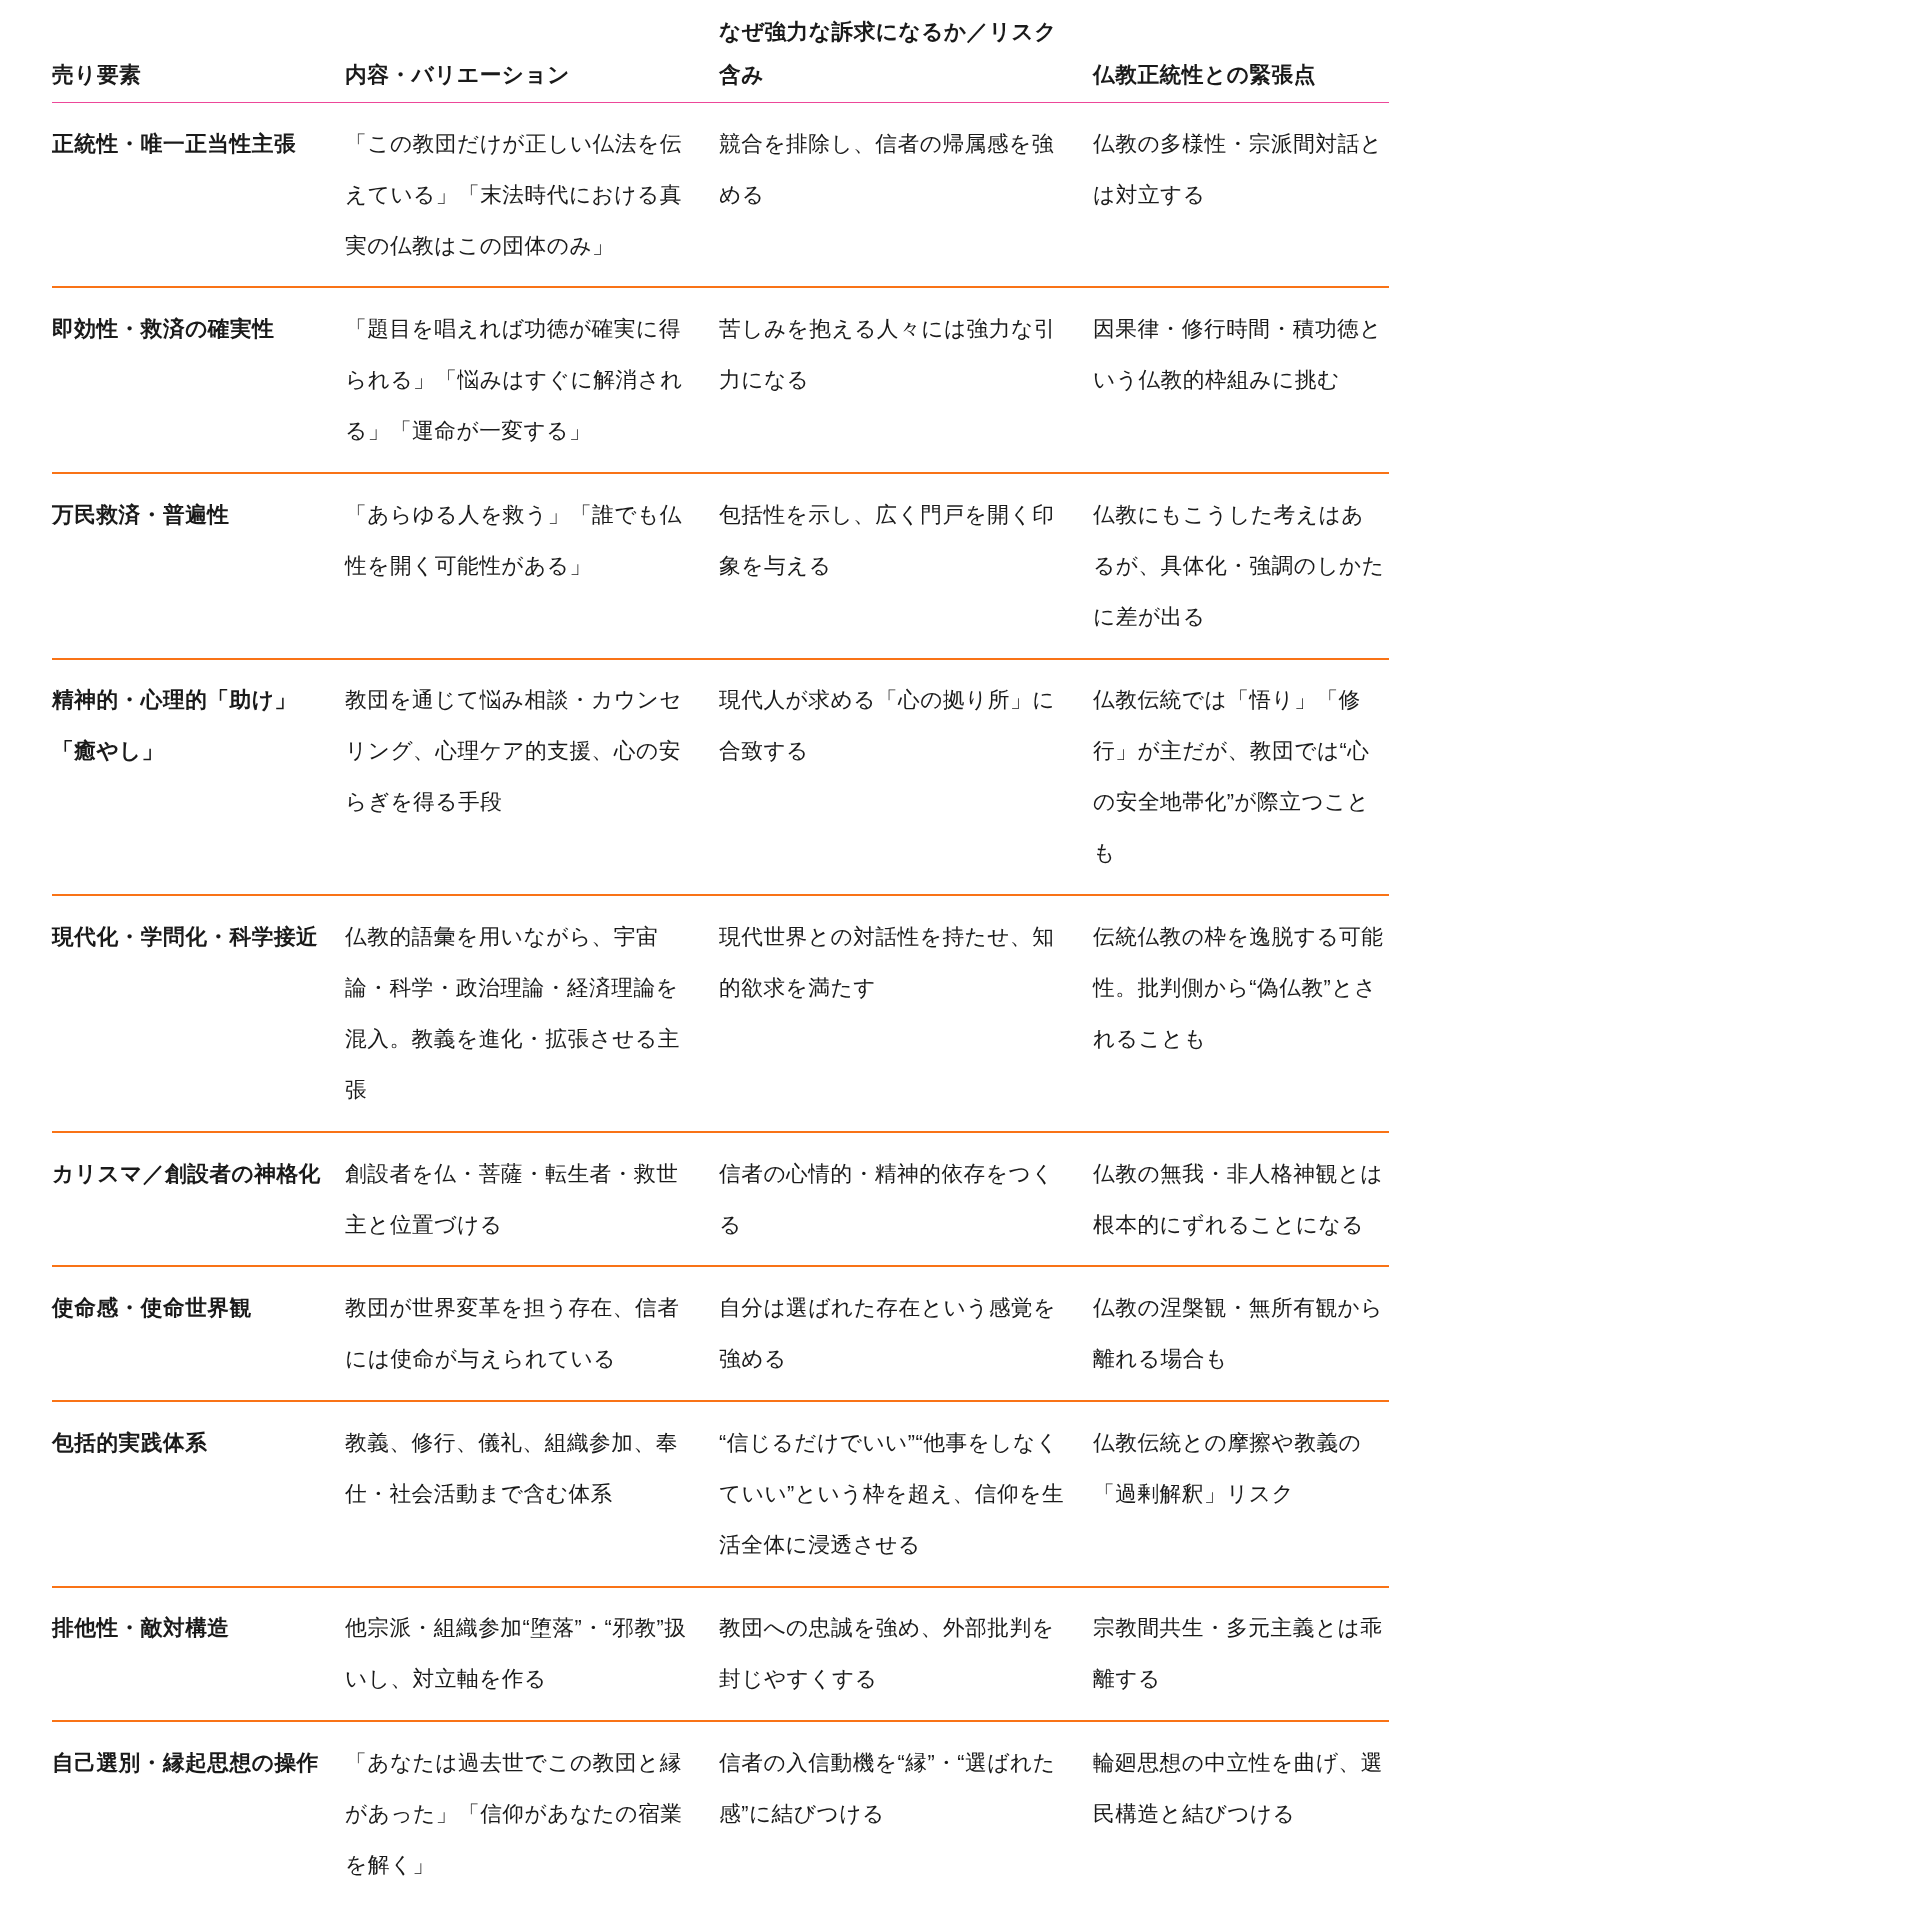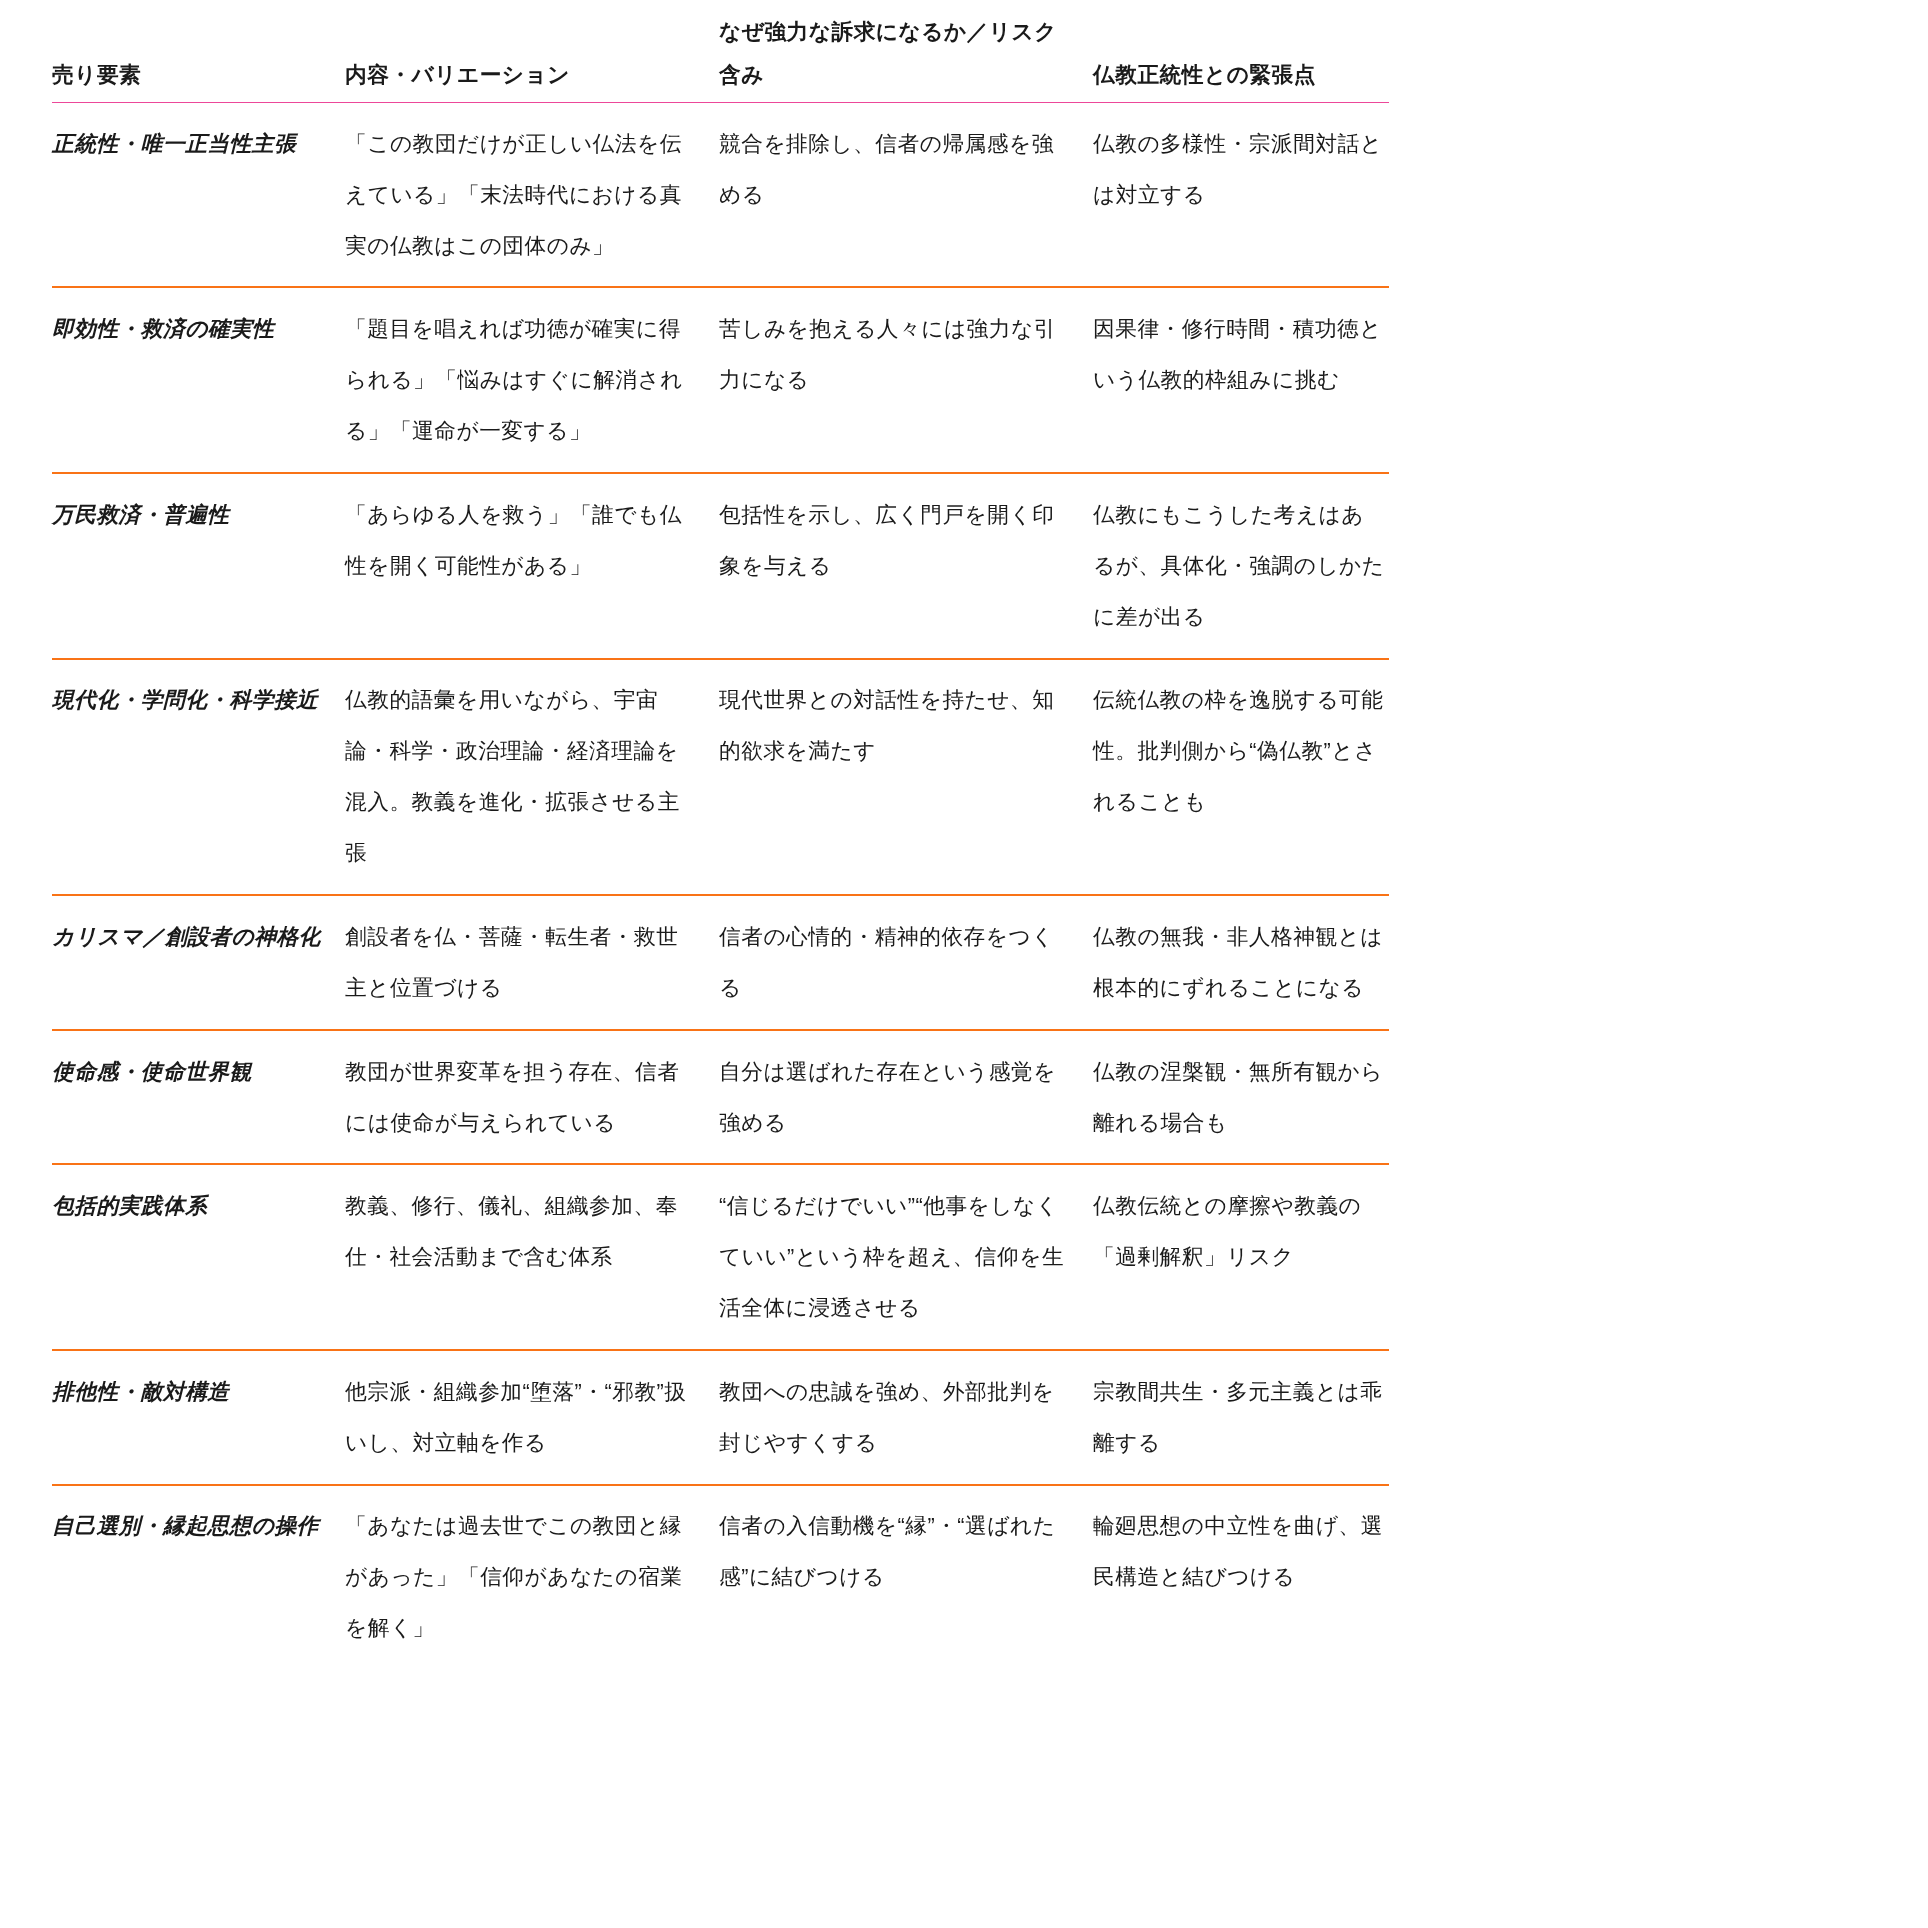--- a/index.html
+++ b/index.html
@@ -47,21 +47,20 @@
   thead th:last-child { padding-right: 3.9px; }
 
   tbody th, tbody td {
     vertical-align: top;
     line-height: 51px;
     padding: 14.8px 23.6px 15.8px 0;
   }
   tbody td:last-child { padding-right: 3.9px; }
   tbody th {
     font-weight: 700;
-    font-style: italic;
   }
   tbody td {
     font-weight: 400;
   }
   tbody tr + tr th,
   tbody tr + tr td {
     border-top: 2px solid #f97316;
   }
 </style>
 </head>
@@ -98,20 +97,26 @@
     <td>因果律・修行時間・積功徳という仏教的枠組みに挑む</td>
   </tr>
 
   <tr>
     <th scope="row">万民救済・普遍性</th>
     <td>「あらゆる人を救う」「誰でも仏性を開く可能性がある」</td>
     <td>包括性を示し、広く門戸を開く印象を与える</td>
     <td>仏教にもこうした考えはあるが、具体化・強調のしかたに差が出る</td>
   </tr>
 
+  <tr>
+    <th scope="row">精神的・心理的「助け」「癒やし」</th>
+    <td>教団を通じて悩み相談・カウンセリング、心理ケア的支援、心の安らぎを得る手段</td>
+    <td>現代人が求める「心の拠り所」に合致する</td>
+    <td>仏教伝統では「悟り」「修行」が主だが、教団では“心の安全地帯化”が際立つことも</td>
+  </tr>
 
   <tr>
     <th scope="row">現代化・学問化・科学接近</th>
     <td>仏教的語彙を用いながら、宇宙論・科学・政治理論・経済理論を混入。教義を進化・拡張させる主張</td>
     <td>現代世界との対話性を持たせ、知的欲求を満たす</td>
     <td>伝統仏教の枠を逸脱する可能性。批判側から“偽仏教”とされることも</td>
   </tr>
 
   <tr>
     <th scope="row">カリスマ／創設者の神格化</th>

